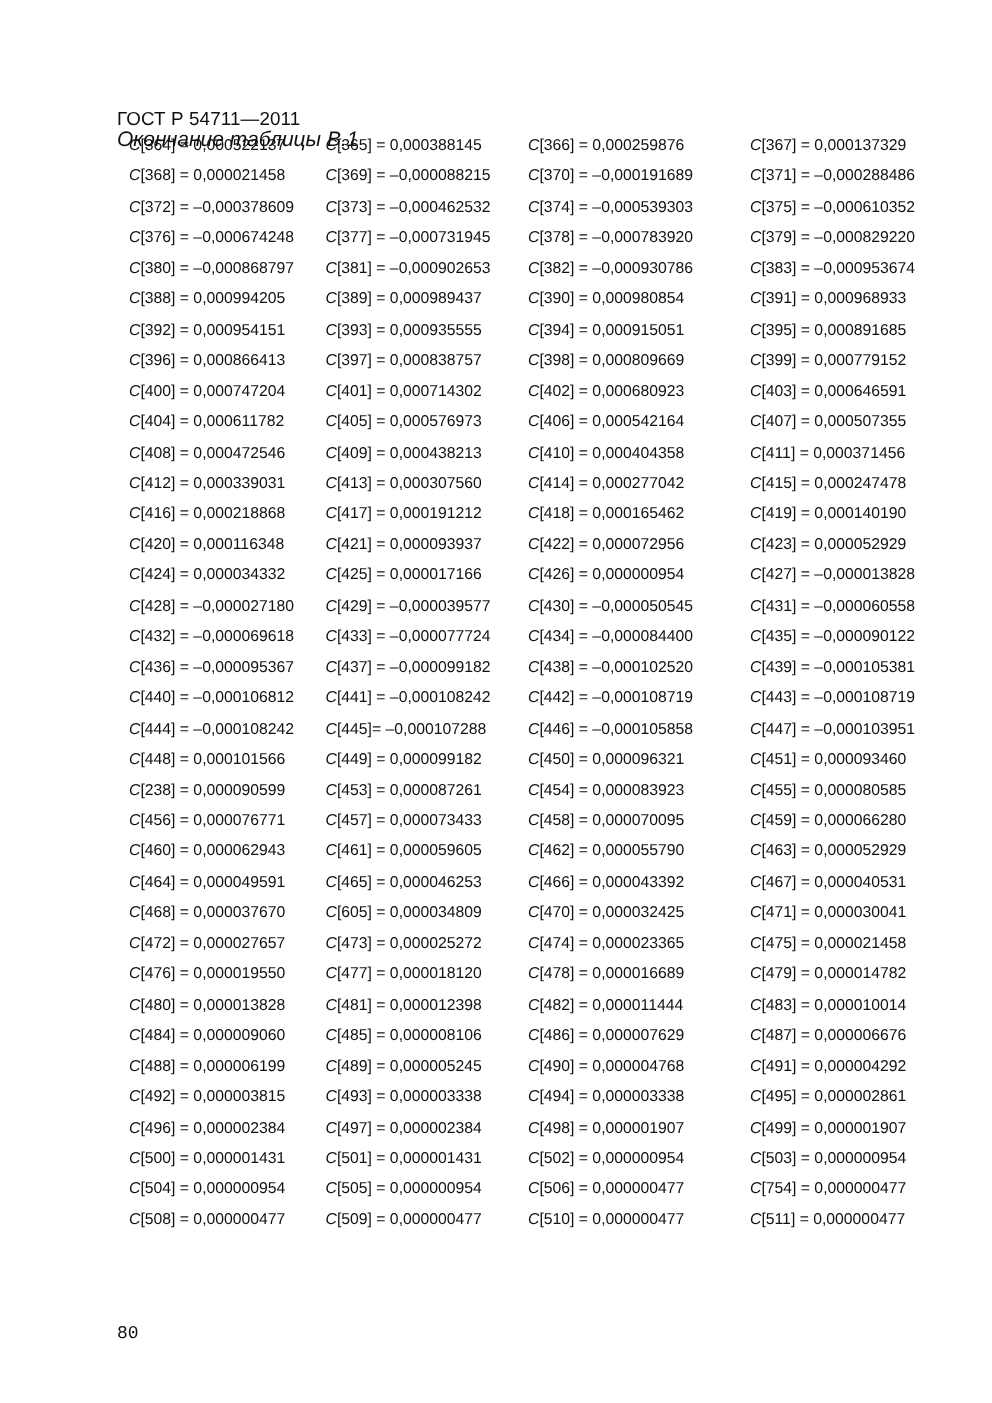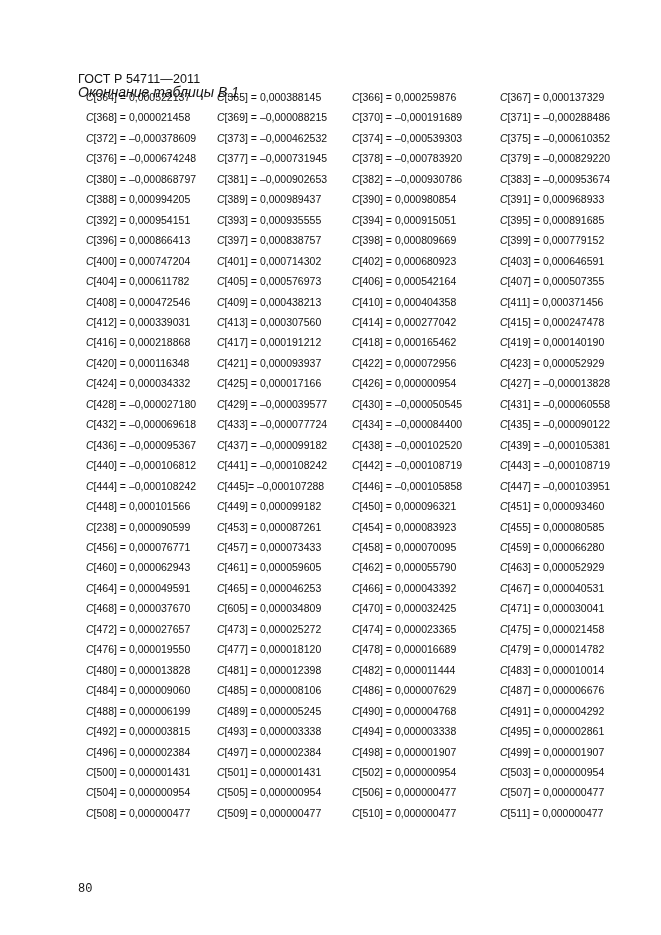--- a/index.html
+++ b/index.html
@@ -222,21 +222,21 @@
     <div class="row">
       <div class="cell c0"><span class="c">C</span><span>[500] = 0,000001431</span></div>
       <div class="cell c1"><span class="c">C</span><span>[501] = 0,000001431</span></div>
       <div class="cell c2"><span class="c">C</span><span>[502] = 0,000000954</span></div>
       <div class="cell c3"><span class="c">C</span><span>[503] = 0,000000954</span></div>
     </div>
     <div class="row">
       <div class="cell c0"><span class="c">C</span><span>[504] = 0,000000954</span></div>
       <div class="cell c1"><span class="c">C</span><span>[505] = 0,000000954</span></div>
       <div class="cell c2"><span class="c">C</span><span>[506] = 0,000000477</span></div>
-      <div class="cell c3"><span class="c">C</span><span>[507] = 0,000000477</span></div>
+      <div class="cell c3"><span class="c">C</span><span>[754] = 0,000000477</span></div>
     </div>
     <div class="row">
       <div class="cell c0"><span class="c">C</span><span>[508] = 0,000000477</span></div>
       <div class="cell c1"><span class="c">C</span><span>[509] = 0,000000477</span></div>
       <div class="cell c2"><span class="c">C</span><span>[510] = 0,000000477</span></div>
       <div class="cell c3"><span class="c">C</span><span>[511] = 0,000000477</span></div>
     </div>
   </div>
 
 <div class="page-number">80</div>

